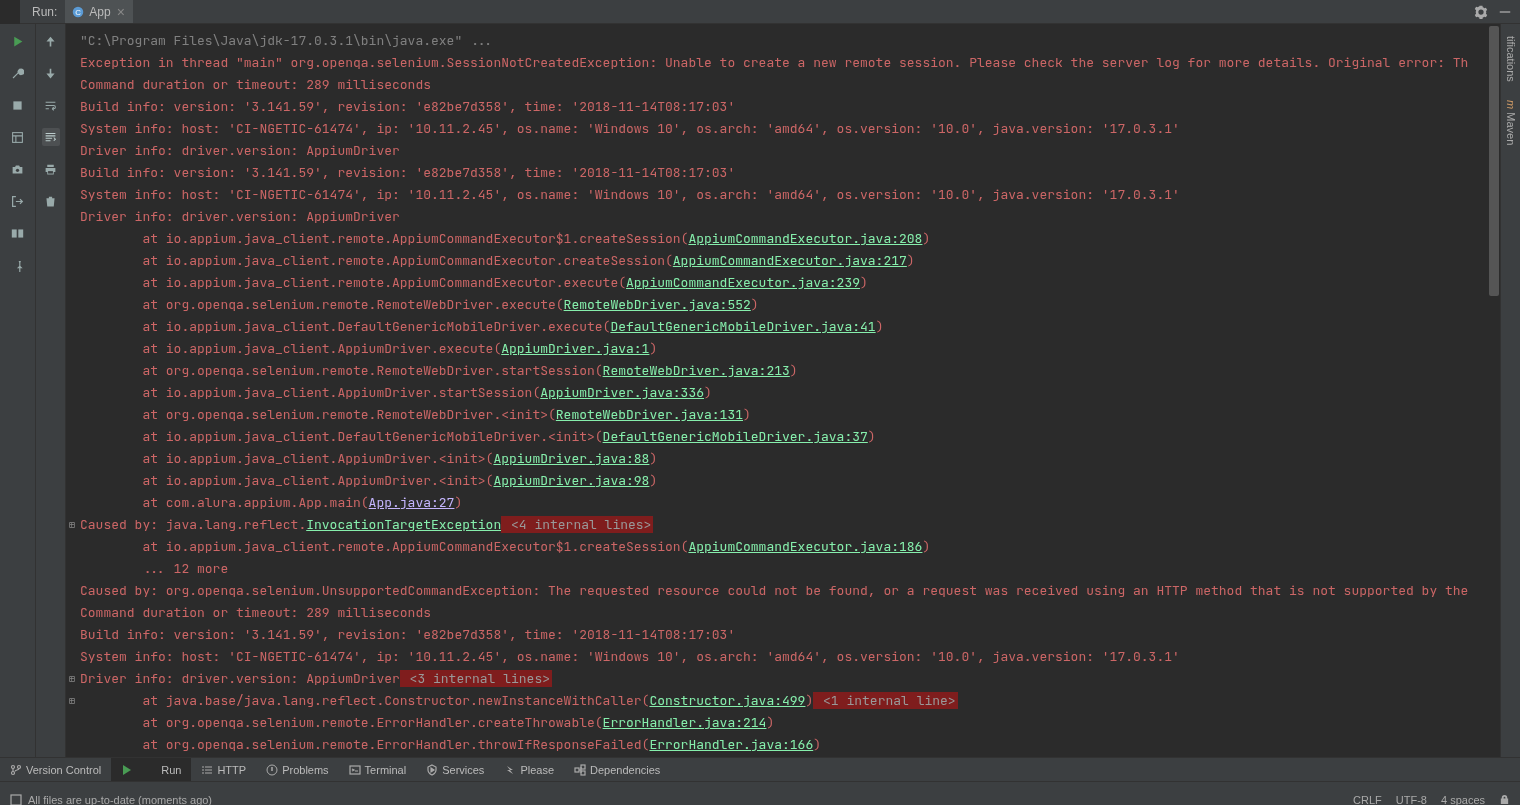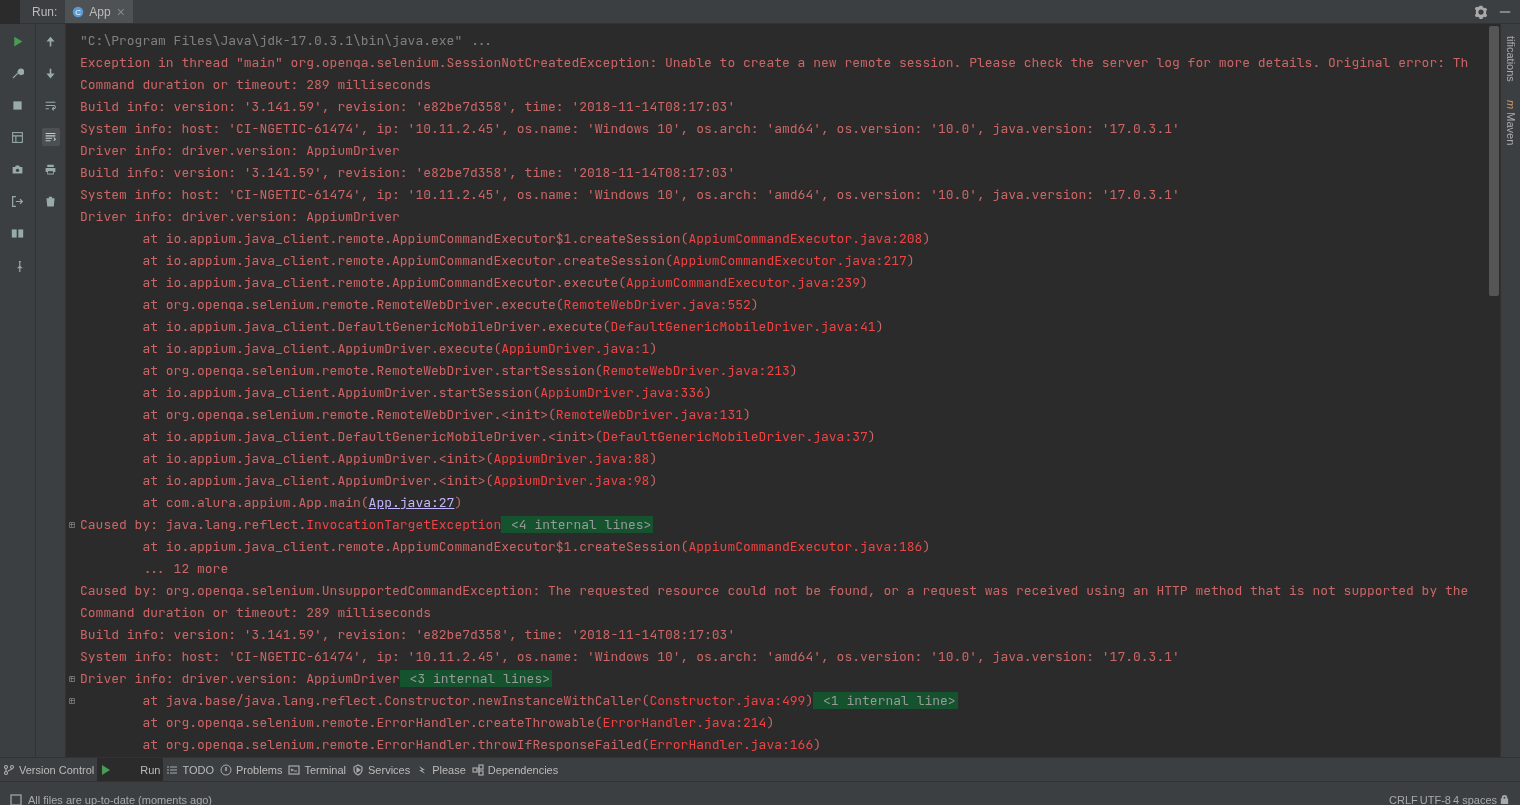--- a/index.html
+++ b/index.html
@@ -105,23 +105,23 @@
   font-family: "JetBrains Mono", "Consolas", monospace;
   font-size: 13px;
   line-height: 22px;
   padding: 6px 0 0 6px;
   overflow: hidden;
   white-space: pre;
   position: relative;
 }
 .c-gray { color: #808080; }
 .c-red { color: #cc6666; }
-.c-link { color: #ef4444; cursor: pointer; }
+.c-link { color: #86efac; text-decoration: underline; cursor: pointer; }
 .c-bluelink { color: #c4b5fd; text-decoration: underline; cursor: pointer; }
-.c-fold { color: #999; background: #14532d; padding: 0 2px; cursor: pointer; }
+.c-fold { color: #999; background: #7f1d1d; padding: 0 2px; cursor: pointer; }
 .expand {
   position: absolute;
   left: -6px;
   width: 12px;
   text-align: center;
   color: #888;
   font-size: 10px;
 }
 .line { position: relative; padding-left: 8px; }
 .right-sidebar {
@@ -150,21 +150,21 @@
   background: #3c3f41;
   border-top: 1px solid #323232;
   display: flex;
   align-items: center;
   font-size: 11px;
 }
 .bottom-tab {
   display: flex;
   align-items: center;
   gap: 4px;
-  padding: 0 3px;
+  padding: 0 10px;
   height: 100%;
   color: #bbb;
   cursor: pointer;
 }
 .bottom-tab.active {
   background: #2b2b2b;
   gap: 28px;
 }
 .bottom-tab .ticon {
   width: 12px;
@@ -177,21 +177,21 @@
   border-top: 1px solid #323232;
   display: flex;
   align-items: center;
   padding: 0 10px;
   font-size: 11px;
   color: #aaa;
 }
 .status-right {
   margin-left: auto;
   display: flex;
-  gap: 2px;
+  gap: 14px;
 }
 .scrollbar-v {
   position: absolute;
   right: 21px;
   top: 26px;
   width: 10px;
   height: 730px;
 }
 .scrollbar-thumb {
   position: absolute;
@@ -342,21 +342,21 @@
         </svg>
       </span>
     <span>Run</span>
   </div>
   <div class="bottom-tab">
     <span class="ticon">
         <svg viewBox="0 0 12 12" width="12" height="12" fill="none" stroke="#aaa" stroke-width="1.2">
           <path d="M1 3h2M4 3h7M1 6h2M4 6h7M1 9h2M4 9h7"></path>
         </svg>
       </span>
-    <span>TODO</span>
+    <span>HTTP</span>
   </div>
   <div class="bottom-tab">
     <span class="ticon">
         <svg viewBox="0 0 12 12" width="12" height="12" fill="#aaa">
           <circle cx="6" cy="6" r="5" fill="none" stroke="#aaa"></circle>
           <path d="M6 3v4M6 9h.01" stroke="#aaa" stroke-width="1.5"></path>
         </svg>
       </span>
     <span>Problems</span>
   </div>

